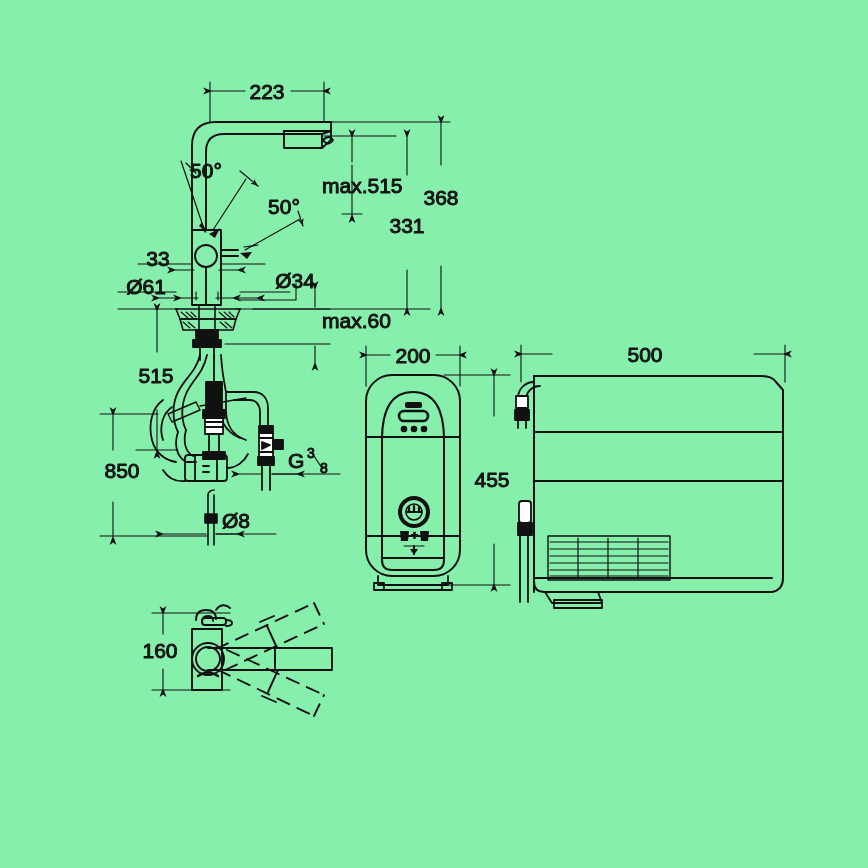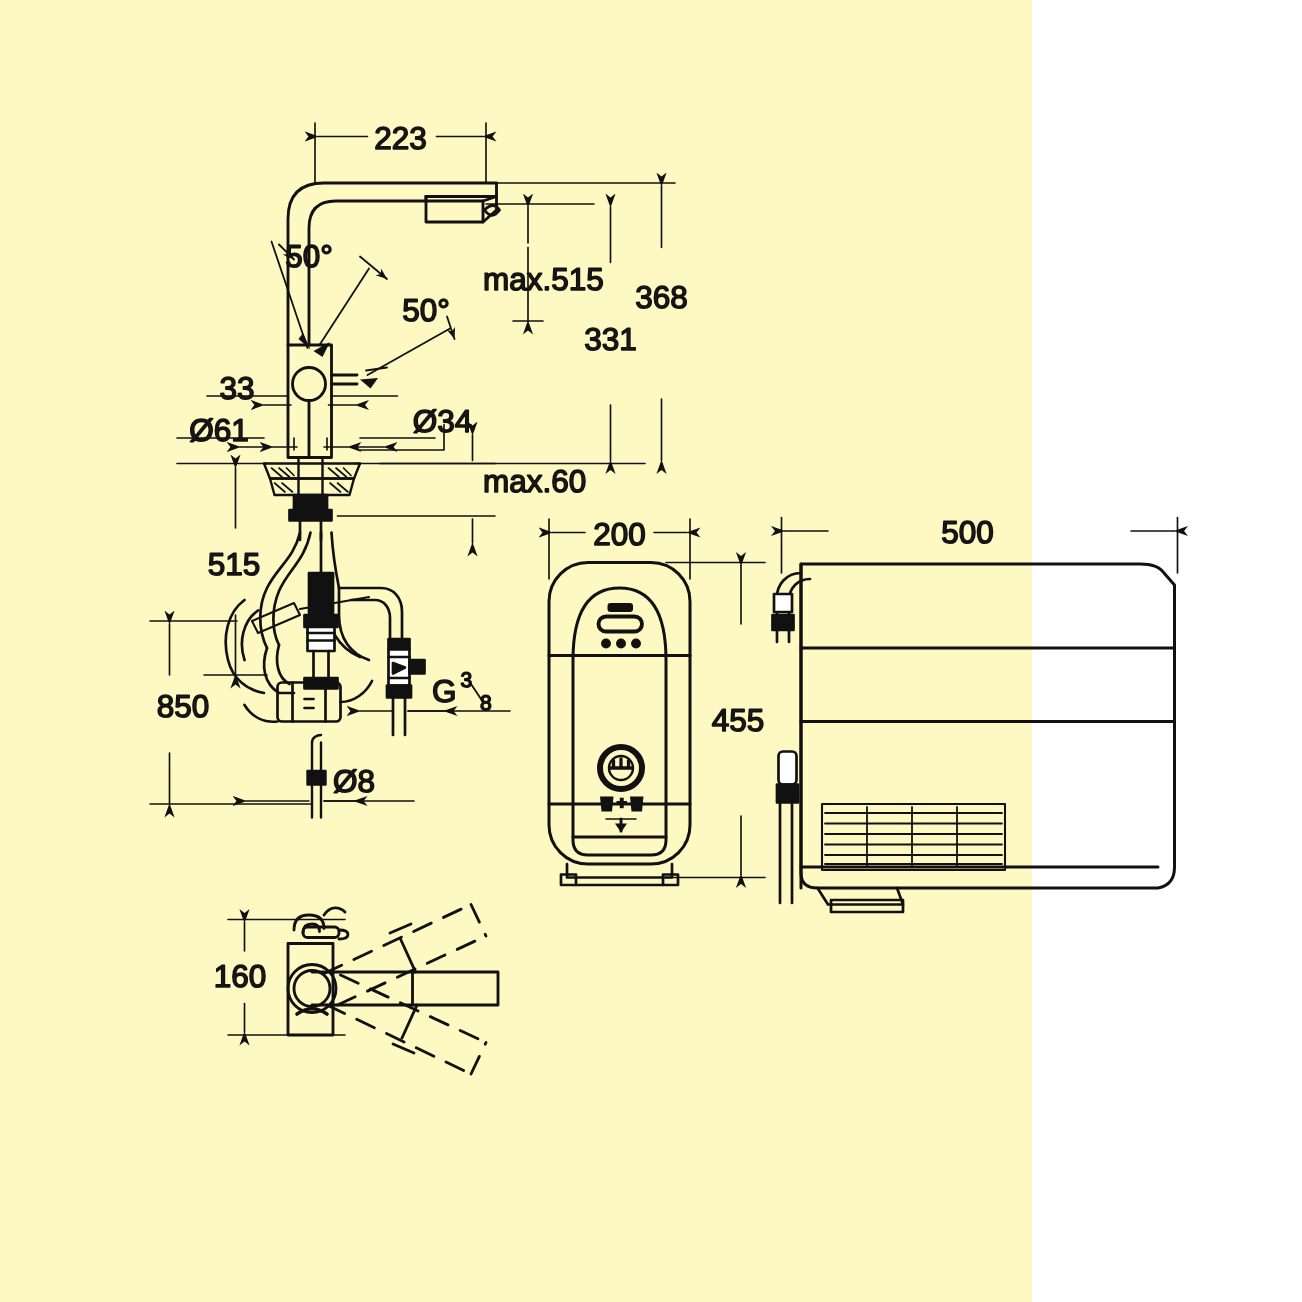--- a/index.html
+++ b/index.html
@@ -1,18 +1,18 @@
 <!DOCTYPE html>
 <html><head>
 <meta charset="utf-8">
 <style>
   html,body{margin:0;padding:0;background:#ffffff;}
   body{width:868px;height:868px;overflow:hidden;
        font-family:"Liberation Sans","DejaVu Sans",sans-serif;color:#000;}
-  #sheet{position:relative;width:688px;height:868px;background:#fef9c3;}
+  #sheet{position:relative;width:868px;height:868px;background:#86efac;}
   svg{display:block;}
   .dimtext{font-family:"Liberation Sans","DejaVu Sans",sans-serif;
            font-size:21px;fill:#1a1a1a;}
   .dimtext.small{font-size:14px;}
 </style>
 </head>
 <body>
 
 <div id="sheet">
 <svg width="868" height="868" viewBox="0 0 868 868" stroke="#111" fill="none" stroke-linecap="round" stroke-linejoin="round">

